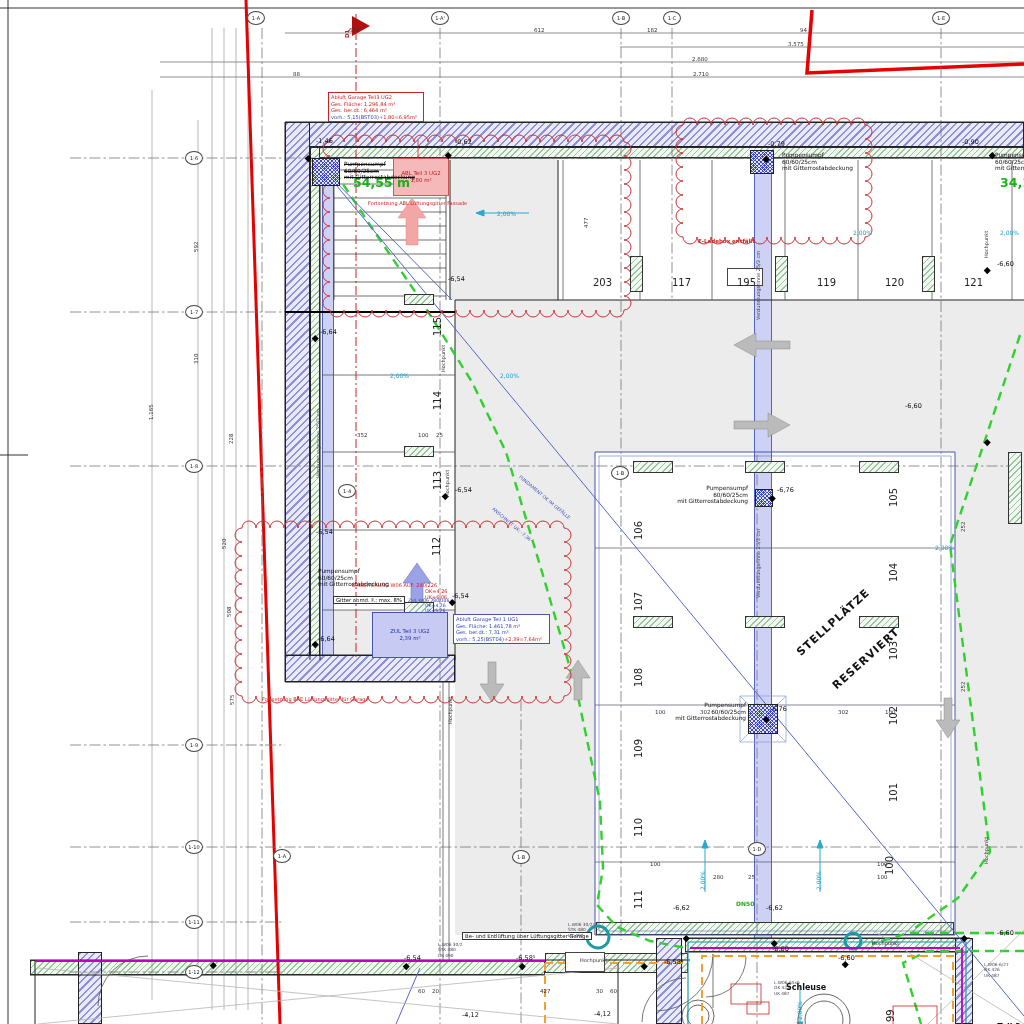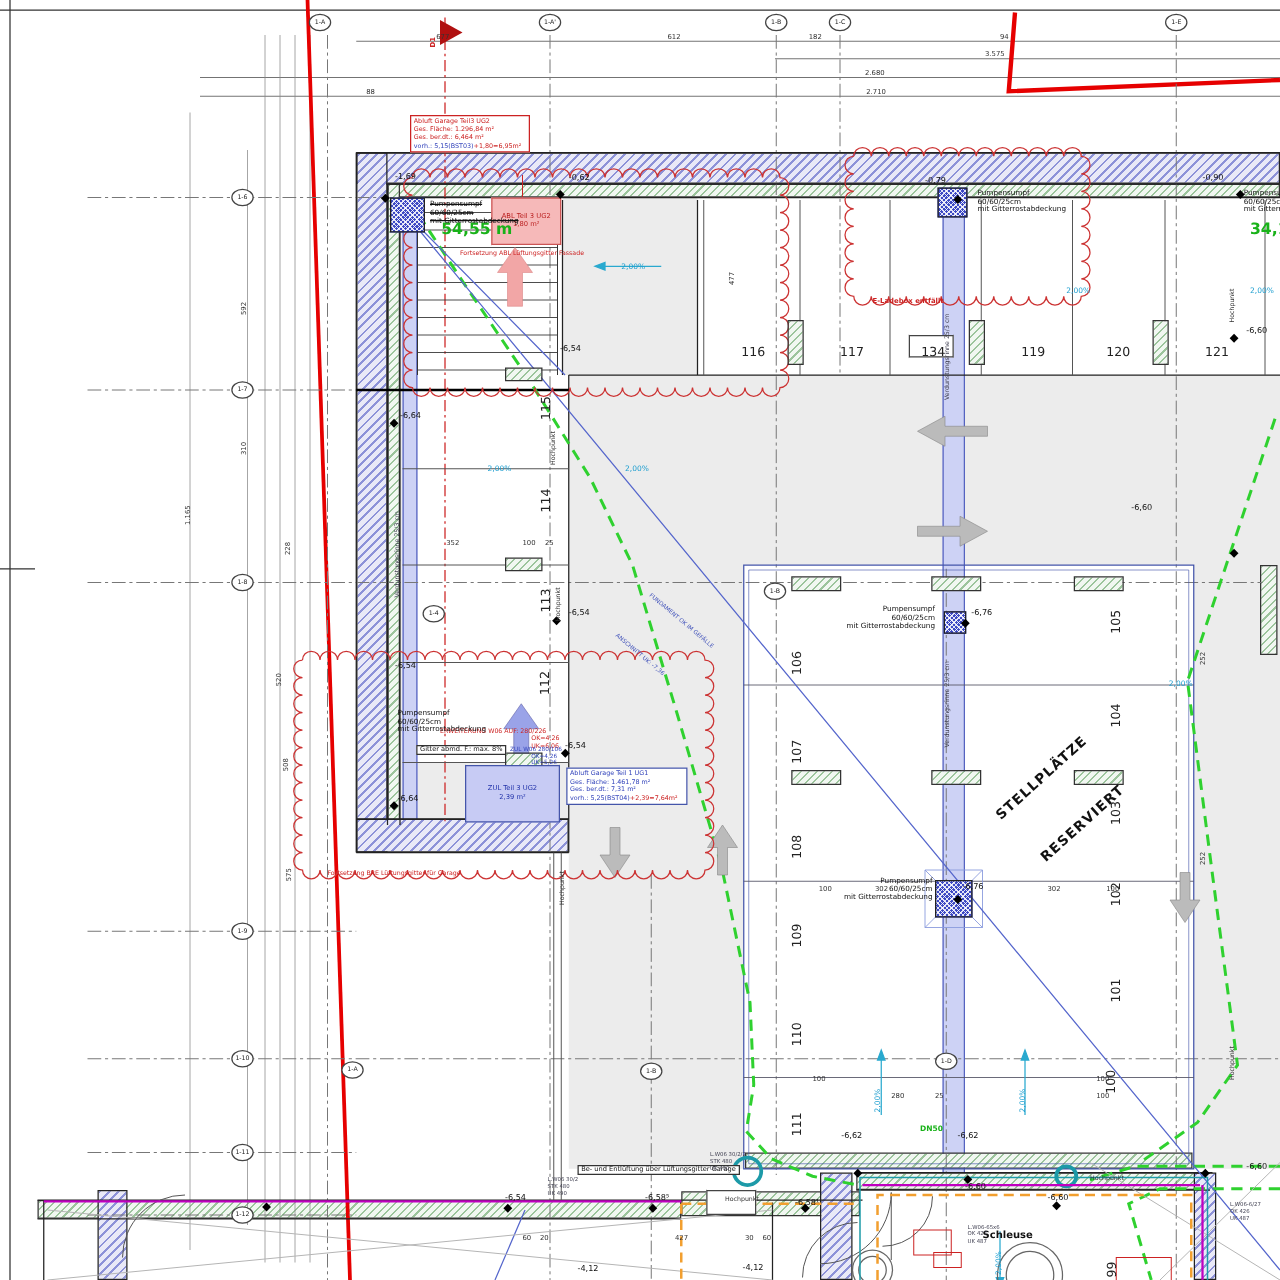--- a/index.html
+++ b/index.html
@@ -223,60 +223,60 @@
   </div>
   <div class="ann z7" style="left:770px;top:622px;transform:rotate(-42deg);text-align:center">
     <div style="font-size:11px;font-weight:bold;letter-spacing:1px;color:#111">STELLPLÄTZE</div>
     <div style="font-size:11px;font-weight:bold;letter-spacing:1px;color:#111">RESERVIERT</div>
   </div>
   <div class="ann z7" style="left:545px;top:446px;transform:rotate(40deg);color:#4455bb">
     <div style="font-size:4.6px">FUNDAMENT OK IM GEFÄLLE</div>
     <div style="font-size:4.6px">ANSCHNITT UK: -7,36</div>
   </div>
 
-<span class="ann pn" style="left: 593px; top: 277px; z-index: 7;">116</span>
+<span class="ann pn" style="left: 593px; top: 277px; z-index: 7;">203</span>
     <span class="ann pn" style="left: 672px; top: 277px; z-index: 7;">117</span>
-    <span class="ann pn" style="left: 737px; top: 277px; z-index: 7;">134</span>
+    <span class="ann pn" style="left: 737px; top: 277px; z-index: 7;">195</span>
     <span class="ann pn" style="left: 817px; top: 277px; z-index: 7;">119</span>
     <span class="ann pn" style="left: 885px; top: 277px; z-index: 7;">120</span>
     <span class="ann pn" style="left: 964px; top: 277px; z-index: 7;">121</span>
     <span class="ann pn" style="left: 432px; top: 336px; z-index: 7; transform: rotate(-90deg);">115</span>
     <span class="ann pn" style="left: 432px; top: 410px; z-index: 7; transform: rotate(-90deg);">114</span>
     <span class="ann pn" style="left: 432px; top: 490px; z-index: 7; transform: rotate(-90deg);">113</span>
     <span class="ann pn" style="left: 431px; top: 556px; z-index: 7; transform: rotate(-90deg);">112</span>
     <span class="ann pn" style="left: 633px; top: 540px; z-index: 7; transform: rotate(-90deg);">106</span>
     <span class="ann pn" style="left: 633px; top: 611px; z-index: 7; transform: rotate(-90deg);">107</span>
     <span class="ann pn" style="left: 633px; top: 687px; z-index: 7; transform: rotate(-90deg);">108</span>
     <span class="ann pn" style="left: 633px; top: 758px; z-index: 7; transform: rotate(-90deg);">109</span>
     <span class="ann pn" style="left: 633px; top: 837px; z-index: 7; transform: rotate(-90deg);">110</span>
     <span class="ann pn" style="left: 633px; top: 909px; z-index: 7; transform: rotate(-90deg);">111</span>
     <span class="ann pn" style="left: 888px; top: 507px; z-index: 7; transform: rotate(-90deg);">105</span>
     <span class="ann pn" style="left: 888px; top: 582px; z-index: 7; transform: rotate(-90deg);">104</span>
     <span class="ann pn" style="left: 888px; top: 660px; z-index: 7; transform: rotate(-90deg);">103</span>
     <span class="ann pn" style="left: 888px; top: 725px; z-index: 7; transform: rotate(-90deg);">102</span>
     <span class="ann pn" style="left: 888px; top: 802px; z-index: 7; transform: rotate(-90deg);">101</span>
     <span class="ann pn" style="left: 884px; top: 875px; z-index: 7; transform: rotate(-90deg);">100</span>
     <span class="ann pn" style="left: 885px; top: 1022px; z-index: 7; transform: rotate(-90deg);">99</span>
-    <span class="ann lvl" style="left: 316px; top: 138px; z-index: 7;">-1,69</span>
+    <span class="ann lvl" style="left: 316px; top: 138px; z-index: 7;">-1,46</span>
     <span class="ann lvl" style="left: 455px; top: 139px; z-index: 7;">-0,62</span>
-    <span class="ann lvl" style="left: 740px; top: 141px; z-index: 7;">-0,79</span>
+    <span class="ann lvl" style="left: 768px; top: 141px; z-index: 7;">-0,79</span>
     <span class="ann lvl" style="left: 962px; top: 139px; z-index: 7;">-0,90</span>
     <span class="ann lvl" style="left: 448px; top: 276px; z-index: 7;">-6,54</span>
     <span class="ann lvl" style="left: 320px; top: 329px; z-index: 7;">-6,64</span>
     <span class="ann lvl" style="left: 455px; top: 487px; z-index: 7;">-6,54</span>
     <span class="ann lvl" style="left: 316px; top: 529px; z-index: 7;">-6,54</span>
     <span class="ann lvl" style="left: 452px; top: 593px; z-index: 7;">-6,54</span>
     <span class="ann lvl" style="left: 318px; top: 636px; z-index: 7;">-6,64</span>
     <span class="ann lvl" style="left: 777px; top: 487px; z-index: 7;">-6,76</span>
     <span class="ann lvl" style="left: 770px; top: 706px; z-index: 7;">-6,76</span>
     <span class="ann lvl" style="left: 997px; top: 261px; z-index: 7;">-6,60</span>
     <span class="ann lvl" style="left: 905px; top: 403px; z-index: 7;">-6,60</span>
     <span class="ann lvl" style="left: 404px; top: 955px; z-index: 7;">-6,54</span>
     <span class="ann lvl" style="left: 516px; top: 955px; z-index: 7;">-6,58⁵</span>
-    <span class="ann lvl" style="left: 636px; top: 959px; z-index: 7; text-align: right;">-6,58¹</span>
+    <span class="ann lvl" style="left: 664px; top: 959px; z-index: 7; text-align: right;">-6,58¹</span>
     <span class="ann lvl" style="left: 673px; top: 905px; z-index: 7;">-6,62</span>
     <span class="ann lvl" style="left: 766px; top: 905px; z-index: 7;">-6,62</span>
     <span class="ann lvl" style="left: 772px; top: 946px; z-index: 7;">-6,60</span>
     <span class="ann lvl" style="left: 838px; top: 955px; z-index: 7;">-6,60</span>
     <span class="ann lvl" style="left: 997px; top: 930px; z-index: 7;">-6,60</span>
     <span class="ann lvl" style="left: 462px; top: 1012px; z-index: 7;">-4,12</span>
     <span class="ann lvl" style="left: 594px; top: 1011px; z-index: 7;">-4,12</span>
     <span class="ann slope" style="left: 497px; top: 211px; z-index: 7;">2,00%</span>
     <span class="ann slope" style="left: 390px; top: 373px; z-index: 7;">2,00%</span>
     <span class="ann slope" style="left: 500px; top: 373px; z-index: 7;">2,00%</span>

